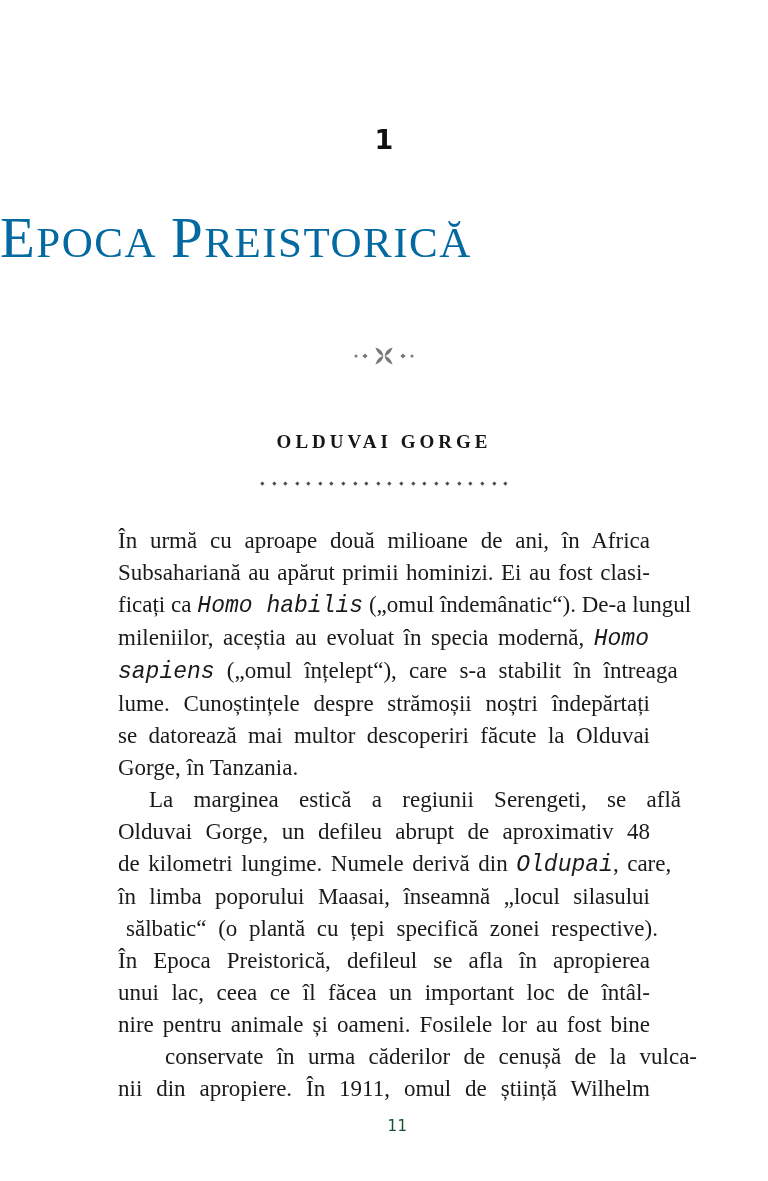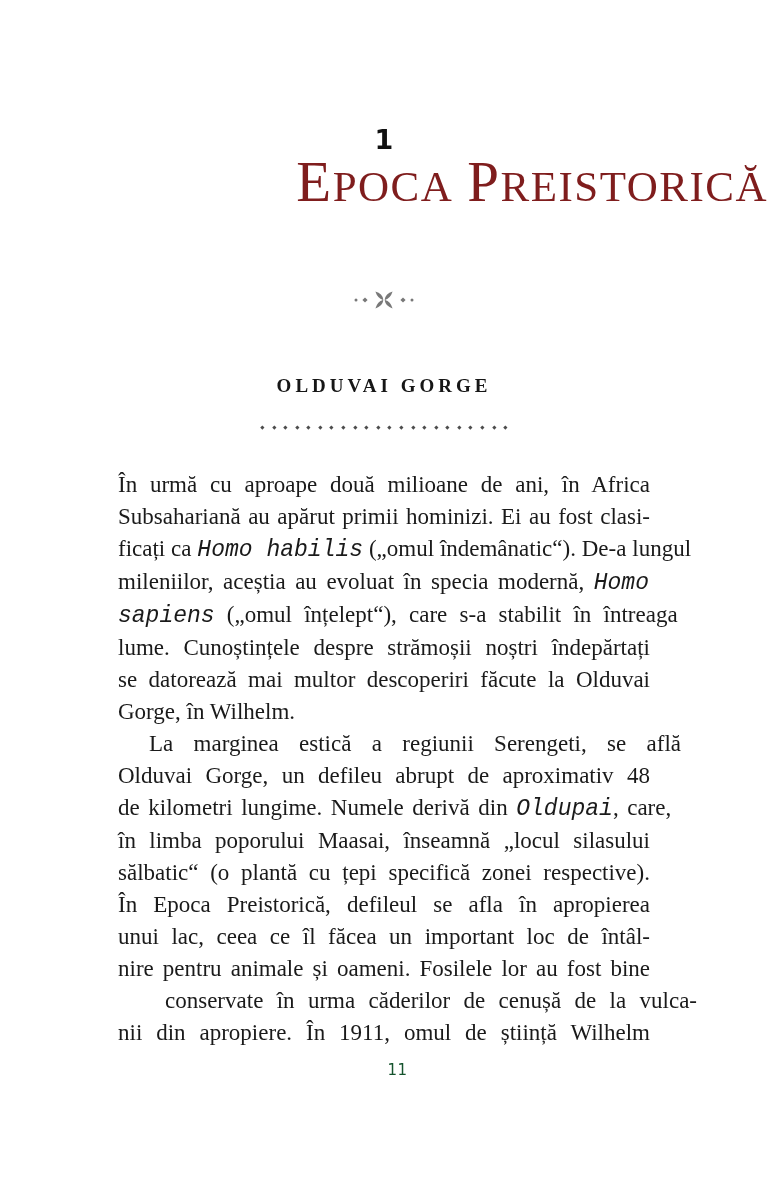--- a/index.html
+++ b/index.html
@@ -14,24 +14,25 @@
   .chapter-number{
     margin-top:126px;
     text-align:center;
     font-family:"DejaVu Sans",sans-serif;
     font-weight:bold;
     font-size:27px;
     line-height:1;
     color:#111;
   }
   .chapter-title{
-    text-align:right;
+    margin-top:56px;
+    text-align:left;
     line-height:57px;
     letter-spacing:1.5px;
-    color:#7f1d1d;
+    color:#0369a1;
     white-space:nowrap;
   }
   .chapter-title .lead{font-size:57px;}
   .chapter-title .rest{font-size:43px;}
   .chapter-title .wordgap{display:inline-block;width:14px;}
   .ornament{
     margin-top:66px;
     text-align:center;
     height:22px;
     line-height:22px;
@@ -135,28 +136,28 @@
 
   <div class="body-text">
       <div>
         <div class="line" style="word-spacing: 7.02604px;"><span>În urmă cu aproape două milioane de ani, în Africa</span></div>
         <div class="line" style="word-spacing: 1.75px;"><span>Subsahariană au apărut primii hominizi. Ei au fost clasi-</span></div>
         <div class="line" style="word-spacing: 0.0848214px;"><span>ficați ca </span><em>Homo habilis</em><span> („omul îndemânatic“). De-a lungul</span></div>
         <div class="line" style="word-spacing: 3.77455px;"><span>mileniilor, aceștia au evoluat în specia modernă, </span><em>Homo</em></div>
         <div class="line" style="word-spacing: 6.47545px;"><em>sapiens</em><span> („omul înțelept“), care s-a stabilit în întreaga</span></div>
         <div class="line" style="word-spacing: 8.02812px;"><span>lume. Cunoștințele despre strămoșii noștri îndepărtați</span></div>
         <div class="line" style="word-spacing: 5.66071px;"><span>se datorează mai multor descoperiri făcute la Olduvai</span></div>
-        <div class="line last"><span>Gorge, în Wilhelm.</span></div>
+        <div class="line last"><span>Gorge, în Tanzania.</span></div>
       </div>
       <div>
         <div class="line indent" style="word-spacing: 14.5714px;"><span>La marginea estică a regiunii Serengeti, se află</span></div>
         <div class="line" style="word-spacing: 7.625px;"><span>Olduvai Gorge, un defileu abrupt de aproximativ 48</span></div>
         <div class="line" style="word-spacing: 2.8192px;"><span>de kilometri lungime. Numele derivă din </span><em>Oldupai</em><span>, care,</span></div>
         <div class="line" style="word-spacing: 7.64844px;"><span>în limba poporului Maasai, înseamnă „locul silasului</span></div>
-        <div class="line" style="word-spacing: 5.9375px;"><span>sălbatic“ (o plantă cu țepi specifică zonei respective).</span></div>
+        <div class="line" style="word-spacing: 5.9375px; margin-left: 8px;"><span>sălbatic“ (o plantă cu țepi specifică zonei respective).</span></div>
         <div class="line" style="word-spacing: 10.3147px;"><span>În Epoca Preistorică, defileul se afla în apropierea</span></div>
         <div class="line" style="word-spacing: 6.775px; text-align: center;"><span>unui lac, ceea ce îl făcea un important loc de întâl-</span></div>
         <div class="line" style="word-spacing: 3.32812px;"><span>nire pentru animale și oameni. Fosilele lor au fost bine</span></div>
         <div class="line" style="word-spacing: 7.5918px; margin-left: 47px;"><span>conservate în urma căderilor de cenușă de la vulca-</span></div>
         <div class="line" style="word-spacing: 8.16602px;"><span>nii din apropiere. În 1911, omul de știință Wilhelm</span></div>
       </div>
     </div>
 
   <div class="page-number">11</div>
 

